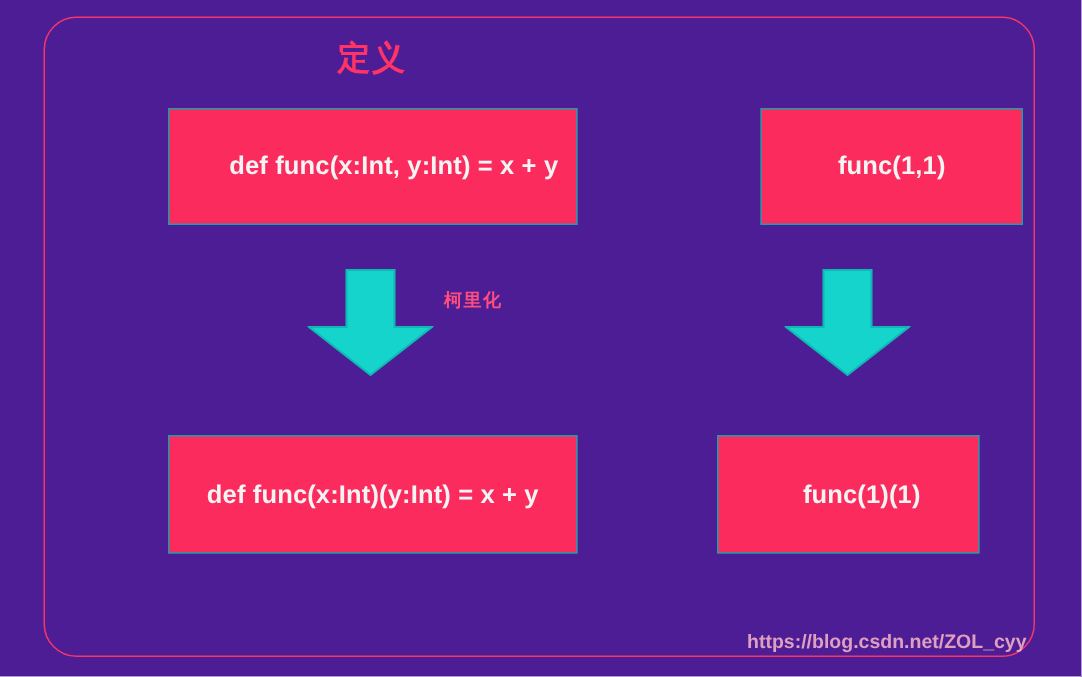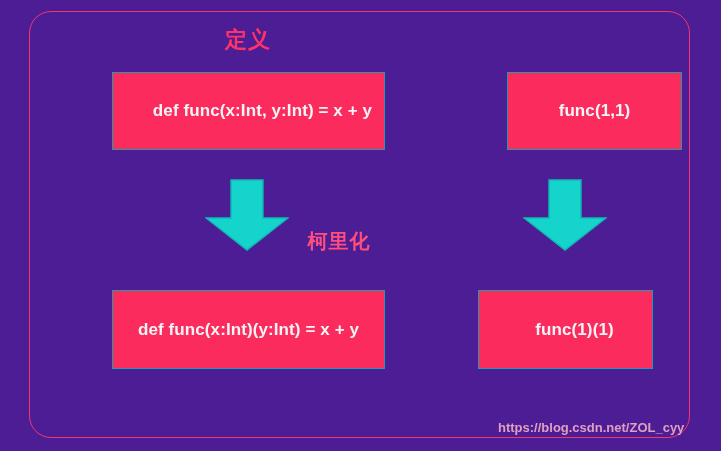--- a/index.html
+++ b/index.html
@@ -106,28 +106,26 @@
   #arrow-invocation {
     left: 523px;
     top: 179px;
   }
   
   #label-currying {
     position: absolute;
     left: 296px;
     top: 194px;
     width: 86px;
-    text-align: center;
     color: #ff4d7d;
-    font-size: 20px;
+    font-size: 12px;
     line-height: 1;
     letter-spacing: 1px;
     white-space: nowrap;
     font-family: "DejaVu Sans", "Liberation Sans", sans-serif;
-    margin-top: 37px;
   }
   
   #watermark {
     position: absolute;
     left: 498px;
     top: 421px;
     color: #f9b6c8;
     font-size: 13px;
     line-height: 1;
     white-space: nowrap;

